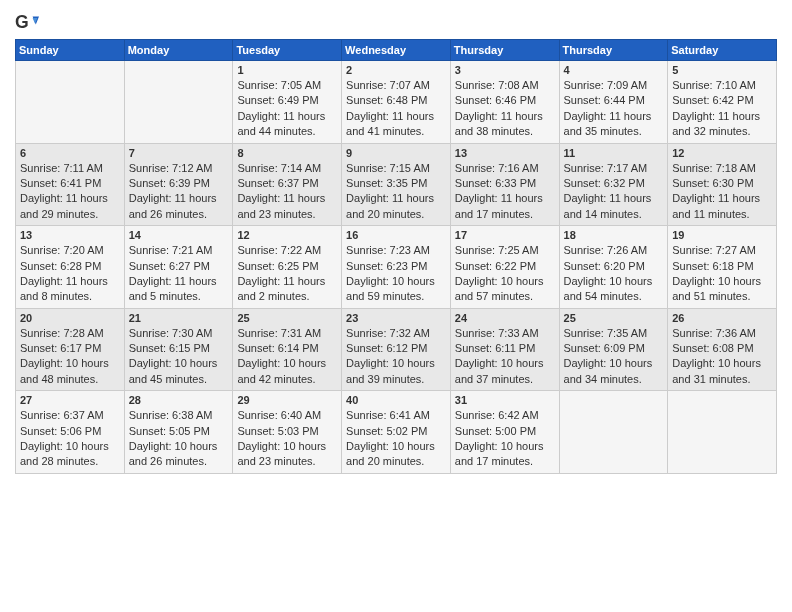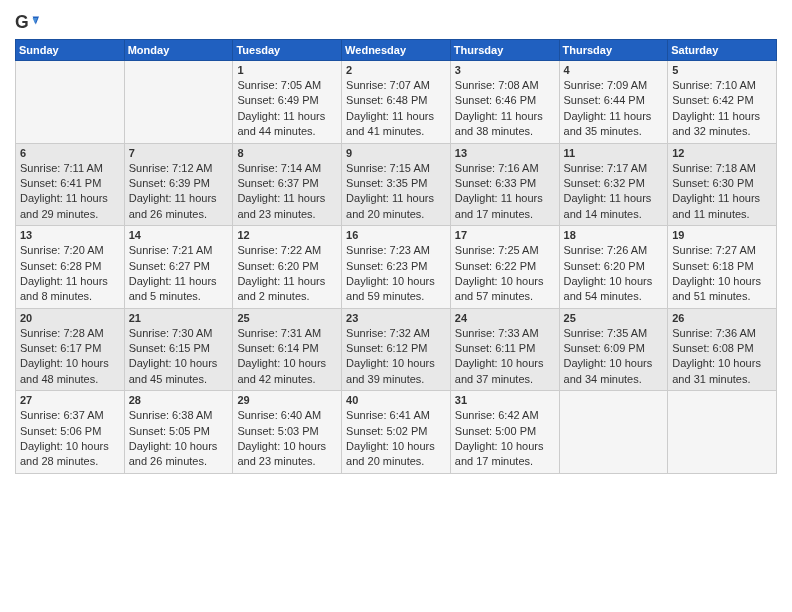--- a/index.html
+++ b/index.html
@@ -219,21 +219,21 @@
           <td>
             <span class="day-number">14</span>
             <div class="day-info">Sunrise: 7:21 AM
 Sunset: 6:27 PM
 Daylight: 11 hours
 and 5 minutes.</div>
           </td>
           <td>
             <span class="day-number">12</span>
             <div class="day-info">Sunrise: 7:22 AM
-Sunset: 6:20 PM
+Sunset: 6:25 PM
 Daylight: 11 hours
 and 2 minutes.</div>
           </td>
           <td>
             <span class="day-number">16</span>
             <div class="day-info">Sunrise: 7:23 AM
 Sunset: 6:23 PM
 Daylight: 10 hours
 and 59 minutes.</div>
           </td>

